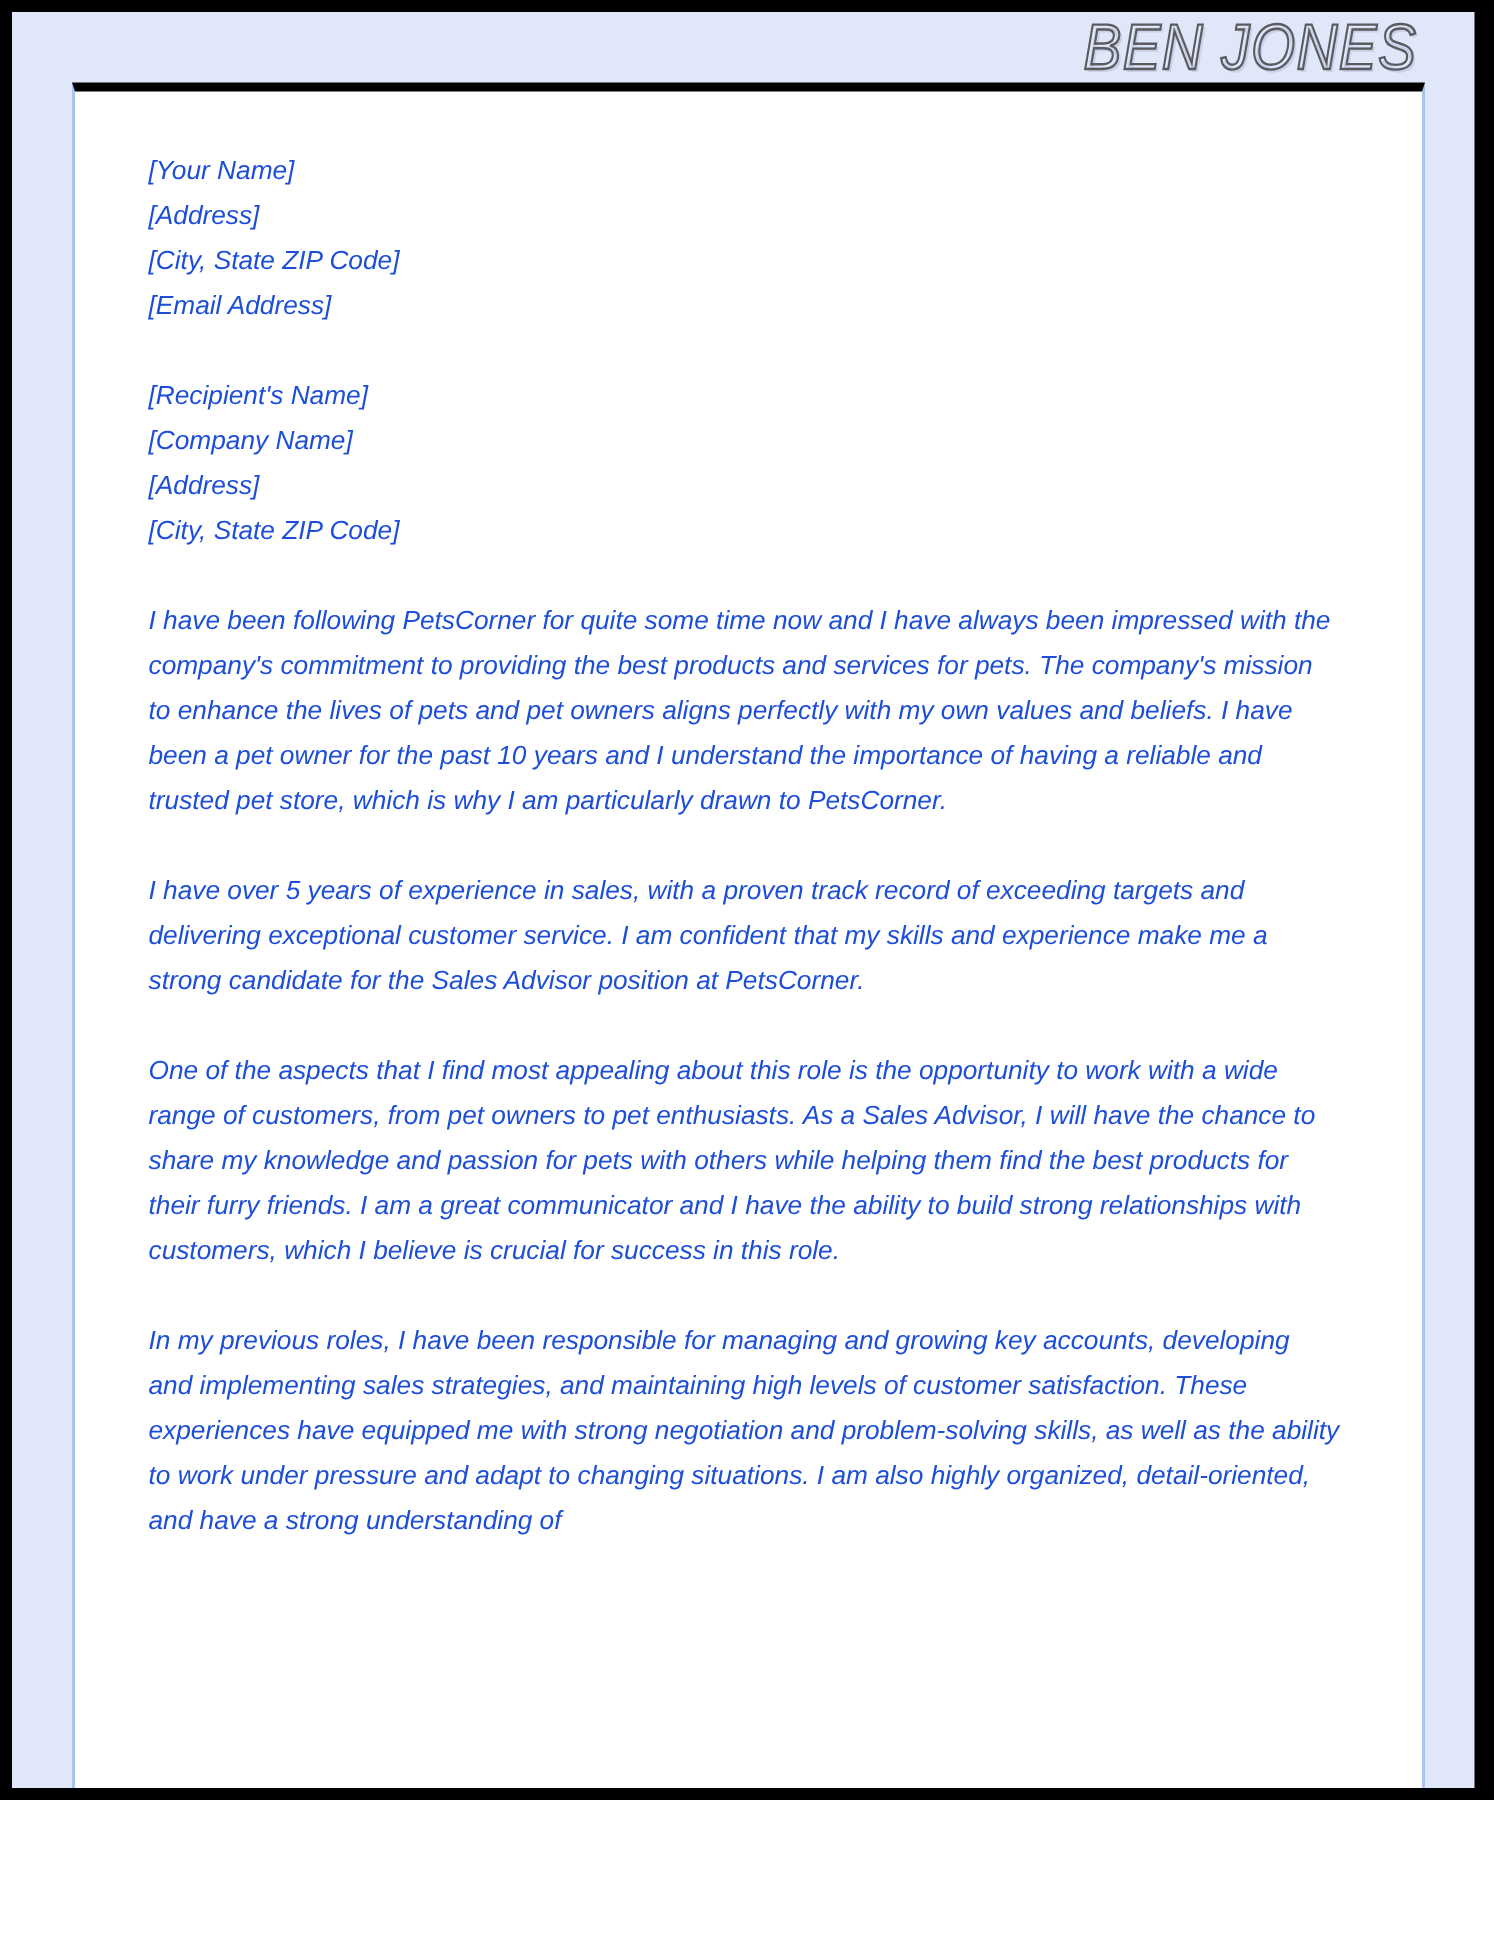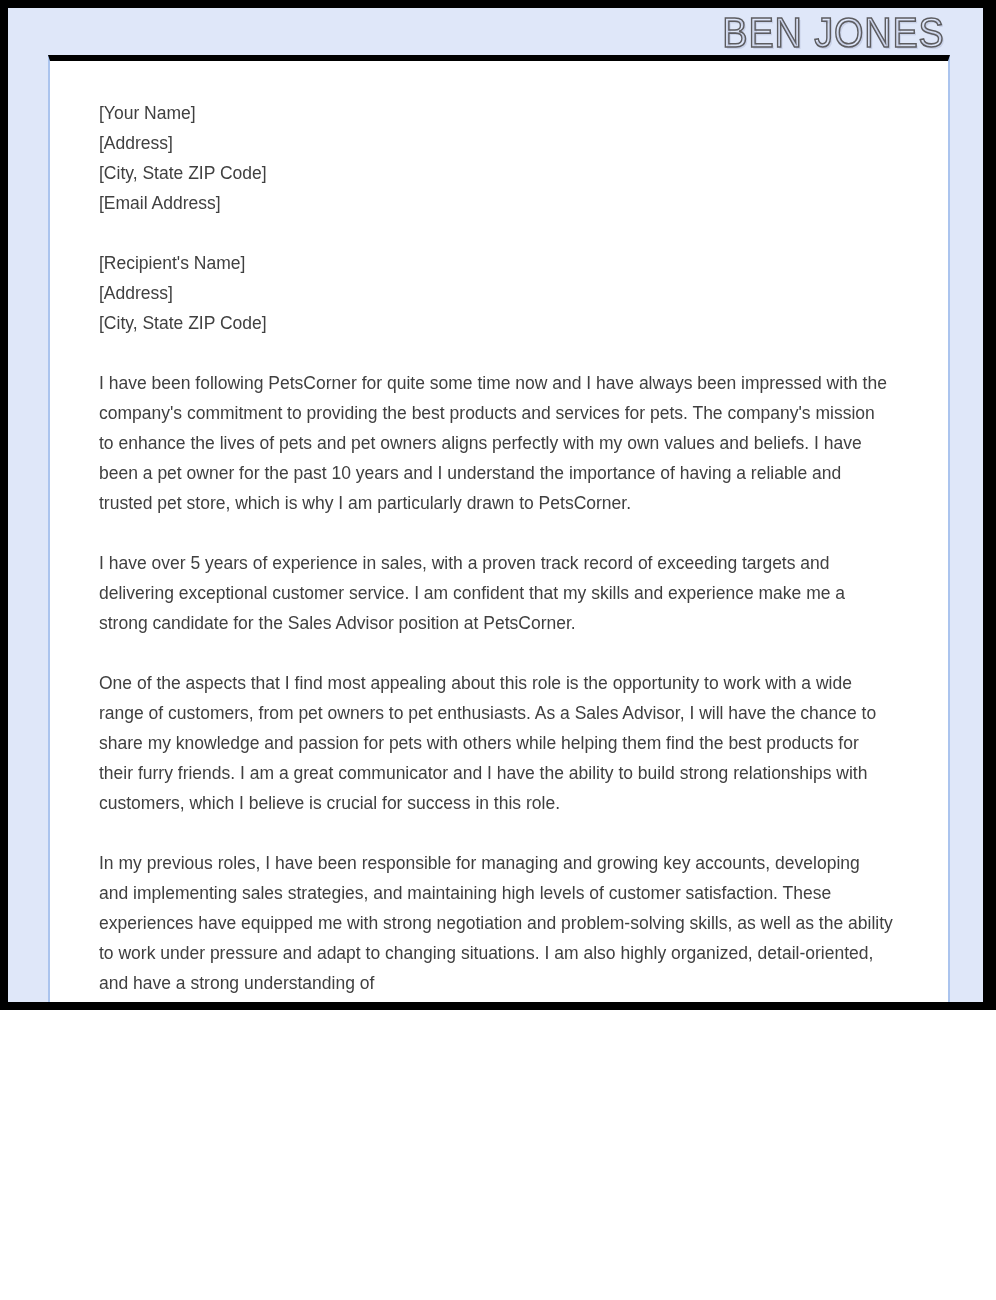--- a/index.html
+++ b/index.html
@@ -1,22 +1,23 @@
 <!DOCTYPE html>
 <html><head>
 <meta charset="utf-8">
 <style>
   html, body { margin: 0; padding: 0; }
   .canvas {
     position: relative;
     width: 996px;
-    height: 1010px;
+    height: 1200px;
     background: #dfe7f9;
     overflow: hidden;
     font-family: "Liberation Sans", "DejaVu Sans", sans-serif;
+    font-style: italic;
   }
   
   .frame { position: absolute; background: #000; z-index: 10; }
   .frame-top    { top: 0; left: 0; width: 996px; height: 8px; }
   .frame-left   { top: 0; left: 0; width: 8px; height: 1300px; }
   .frame-right  { top: 0; right: 0; width: 13px; height: 1300px; }
   .frame-bottom { bottom: 0; left: 0; width: 996px; height: 8px; }
 
   
   .header-name {
@@ -50,21 +51,21 @@
     border-top: 6px solid #000000;
     z-index: 1;
   }
   .content {
     position: absolute;
     left: 0;
     top: 0;
     width: 898px;
     box-sizing: border-box;
     padding: 37px 55px 0 49px;
-    color: #404040;
+    color: #1d4ed8;
     font-size: 17.5px;
     line-height: 30px;
   }
   .block { margin: 30px 0 0 0; }
   .block:first-child { margin-top: 0; }
   .content p { margin: 30px 0 0 0; }
   .line { height: 30px; }
 
   
   .watermark {
@@ -89,20 +90,21 @@
 
       <div class="block">
         <div class="line">[Your Name]</div>
         <div class="line">[Address]</div>
         <div class="line">[City, State ZIP Code]</div>
         <div class="line">[Email Address]</div>
       </div>
 
       <div class="block">
         <div class="line">[Recipient's Name]</div>
+        <div class="line">[Company Name]</div>
         <div class="line">[Address]</div>
         <div class="line">[City, State ZIP Code]</div>
       </div>
 
 
       <p>I have been following PetsCorner for quite some time now and I have always been impressed with the company's commitment to providing the best products and services for pets. The company's mission to enhance the lives of pets and pet owners aligns perfectly with my own values and beliefs. I have been a pet owner for the past 10 years and I understand the importance of having a reliable and trusted pet store, which is why I am particularly drawn to PetsCorner.</p>
       <p>I have over 5 years of experience in sales, with a proven track record of exceeding targets and delivering exceptional customer service. I am confident that my skills and experience make me a strong candidate for the Sales Advisor position at PetsCorner.</p>
       <p>One of the aspects that I find most appealing about this role is the opportunity to work with a wide range of customers, from pet owners to pet enthusiasts. As a Sales Advisor, I will have the chance to share my knowledge and passion for pets with others while helping them find the best products for their furry friends. I am a great communicator and I have the ability to build strong relationships with customers, which I believe is crucial for success in this role.</p>
       <p>In my previous roles, I have been responsible for managing and growing key accounts, developing and implementing sales strategies, and maintaining high levels of customer satisfaction. These experiences have equipped me with strong negotiation and problem-solving skills, as well as the ability to work under pressure and adapt to changing situations. I am also highly organized, detail-oriented, and have a strong understanding of</p>
 

